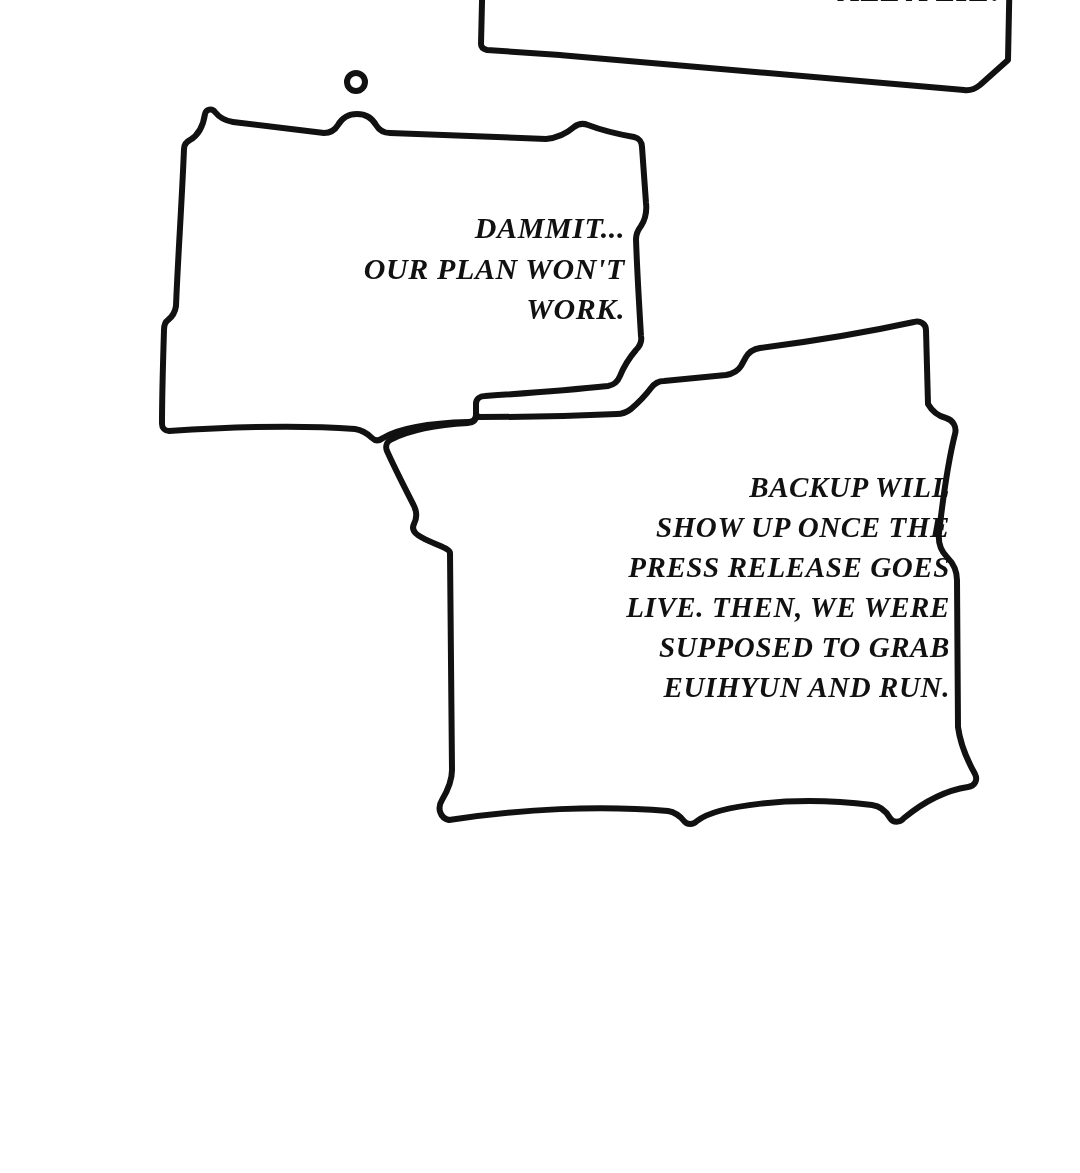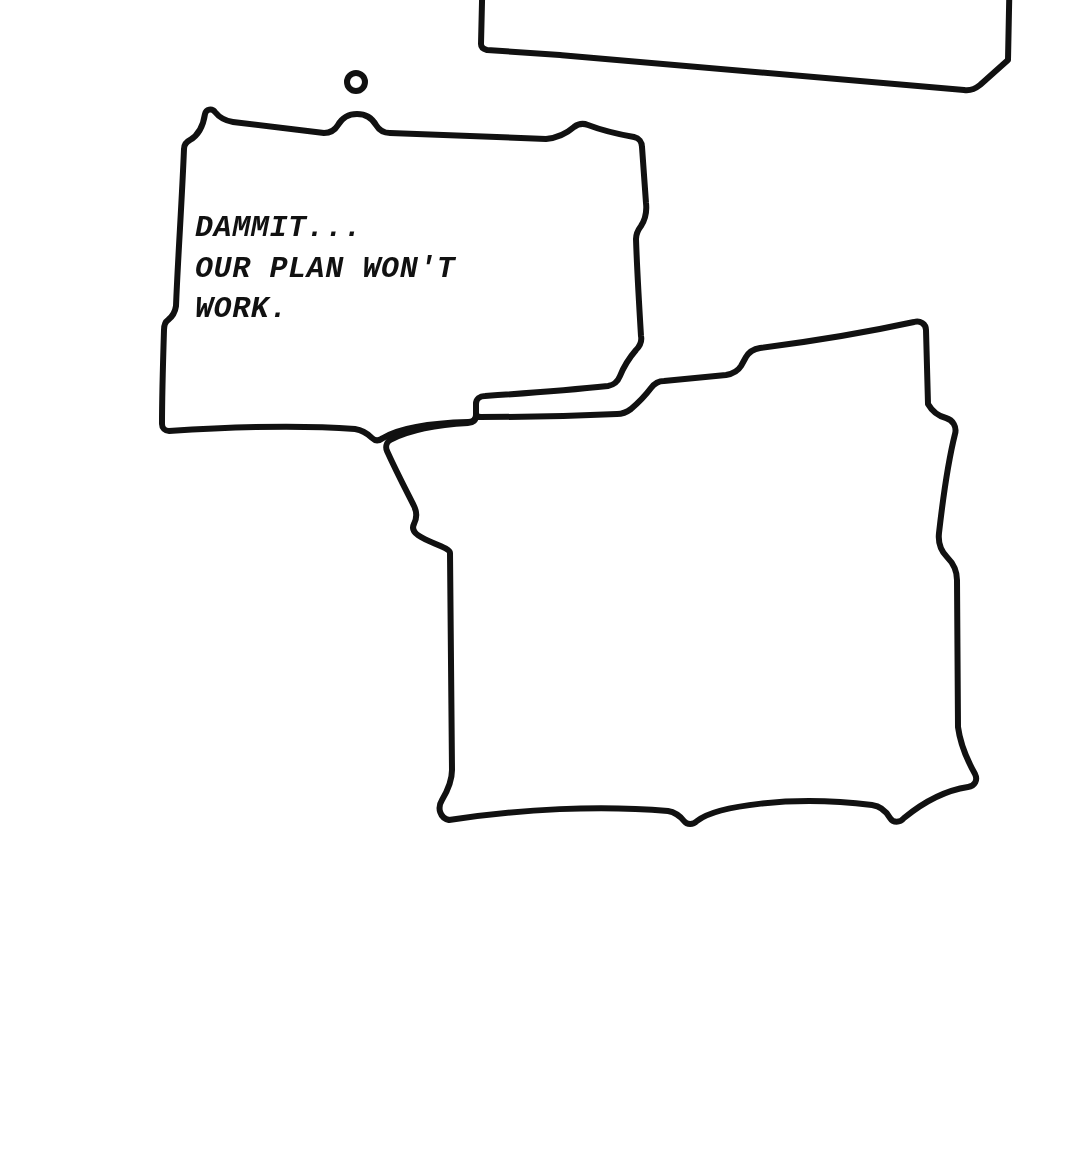--- a/index.html
+++ b/index.html
@@ -31,23 +31,23 @@
     stroke-linejoin: round;
     stroke-linecap: round;
   }
   .tail-dot {
     fill: #ffffff;
     stroke: #111111;
     stroke-width: 6;
   }
   .balloon-text {
     position: absolute;
-    text-align: left;
+    text-align: right;
     color: #111111;
-    font-family: Liberation Mono, monospace;
+    font-family: Liberation Serif, serif;
     font-style: italic;
     font-weight: bold;
     line-height: 1.26;
     letter-spacing: 0.6px;
     white-space: pre-line;
     -webkit-font-smoothing: antialiased;
   }
   #text-bubble-top {
     left: 500px;
     top: -30px;
@@ -172,16 +172,22 @@
              C 627 412 622 414 617 414
              C 573 416 523 417 480 417 Z"></path>
   </svg>
 
   <div class="balloon-text" id="text-bubble-top">ALL A LIE.</div>
 
   <div class="balloon-text" id="text-bubble-plan">DAMMIT...
 OUR PLAN WON'T
 WORK.</div>
 
+  <div class="balloon-text" id="text-bubble-backup">BACKUP WILL
+SHOW UP ONCE THE
+PRESS RELEASE GOES
+LIVE. THEN, WE WERE
+SUPPOSED TO GRAB
+EUIHYUN AND RUN.</div>
 
   <div class="watermark"></div>
 
 </div>
 
 </body></html>

